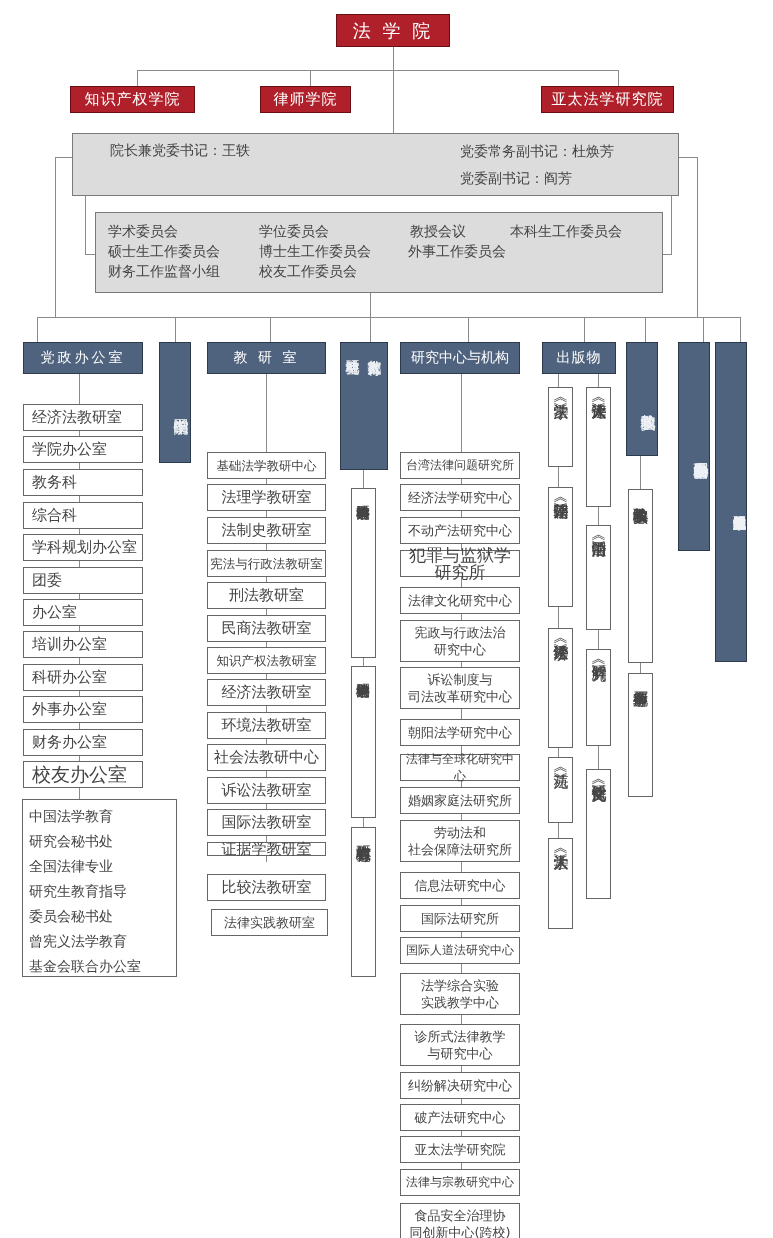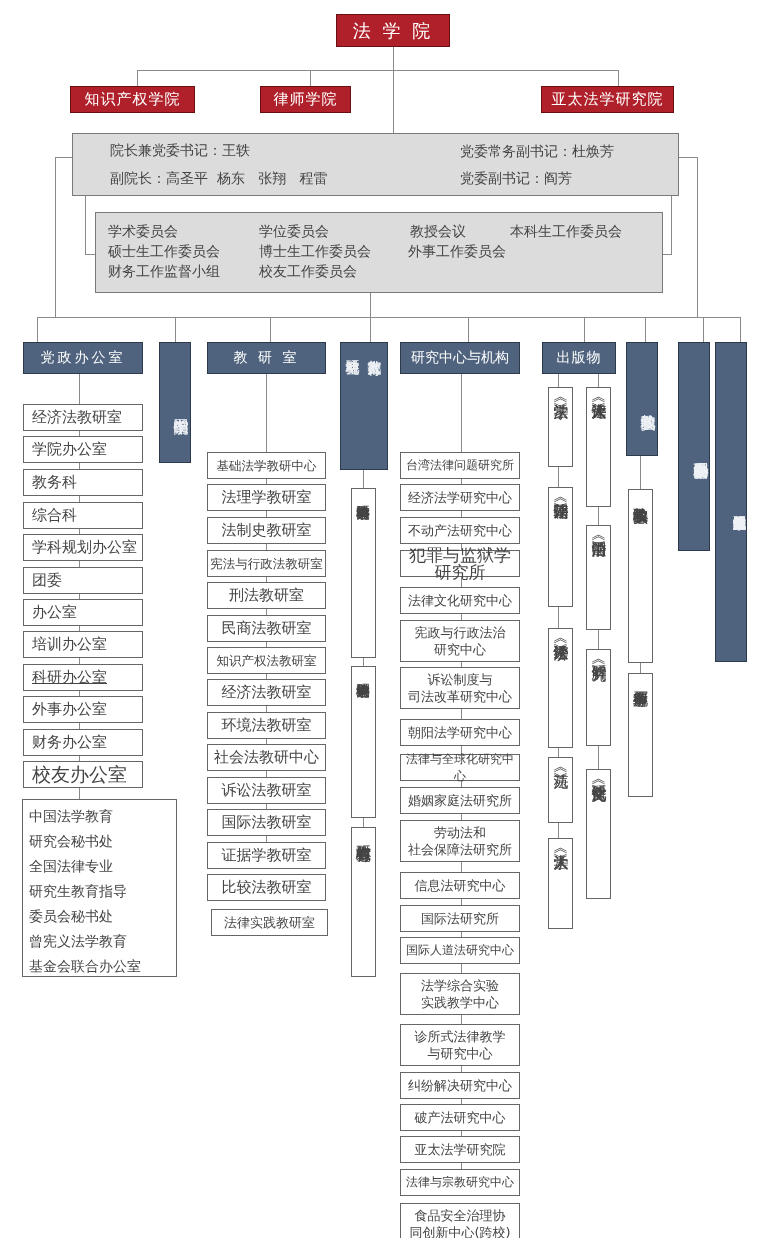--- a/index.html
+++ b/index.html
@@ -55,21 +55,20 @@
 
 <div class="abs red" style="left:336px;top:14px;width:114px;height:33px;font-size:18px;letter-spacing:3px;">法 学 院</div>
 
 <div class="abs red" style="left:70px;top:86px;width:125px;height:27px;">知识产权学院</div>
 <div class="abs red" style="left:260px;top:86px;width:91px;height:27px;">律师学院</div>
 <div class="abs red" style="left:541px;top:86px;width:133px;height:27px;">亚太法学研究院</div>
 
 <div class="abs gray" style="left:72px;top:133px;width:607px;height:63px;">
   <span class="txt" style="left:37px;top:8px;">院长兼党委书记：王轶</span>
   <span class="txt" style="left:387px;top:9px;">党委常务副书记：杜焕芳</span>
-  <span class="txt" style="left:37px;top:36px;white-space:pre;">副院长：高圣平  杨东   张翔   程雷</span>
   <span class="txt" style="left:387px;top:36px;">党委副书记：阎芳</span>
 </div>
 
 <div class="abs gray" style="left:95px;top:212px;width:568px;height:81px;">
   <span class="txt" style="left:12px;top:10px;">学术委员会</span>
   <span class="txt" style="left:163px;top:10px;">学位委员会</span>
   <span class="txt" style="left:314px;top:10px;">教授会议</span>
   <span class="txt" style="left:414px;top:10px;">本科生工作委员会</span>
   <span class="txt" style="left:12px;top:30px;">硕士生工作委员会</span>
   <span class="txt" style="left:163px;top:30px;">博士生工作委员会</span>
@@ -81,21 +80,21 @@
 <div class="abs blue" style="left:23px;top:342px;width:120px;height:32px;">党政办公室</div>
 <div id="col-admin">
     <div class="abs wbox left" style="left: 23px; top: 404px; width: 120px; height: 27px; font-size: 15px; white-space: pre-line;">经济法教研室</div>
     <div class="abs wbox left" style="left: 23px; top: 436px; width: 120px; height: 27px; font-size: 15px; white-space: pre-line;">学院办公室</div>
     <div class="abs wbox left" style="left: 23px; top: 469px; width: 120px; height: 27px; font-size: 15px; white-space: pre-line;">教务科</div>
     <div class="abs wbox left" style="left: 23px; top: 502px; width: 120px; height: 27px; font-size: 15px; white-space: pre-line;">综合科</div>
     <div class="abs wbox left" style="left: 23px; top: 534px; width: 120px; height: 27px; font-size: 15px; white-space: pre-line;">学科规划办公室</div>
     <div class="abs wbox left" style="left: 23px; top: 567px; width: 120px; height: 27px; font-size: 15px; white-space: pre-line;">团委</div>
     <div class="abs wbox left" style="left: 23px; top: 599px; width: 120px; height: 27px; font-size: 15px; white-space: pre-line;">办公室</div>
     <div class="abs wbox left" style="left: 23px; top: 631px; width: 120px; height: 27px; font-size: 15px; white-space: pre-line;">培训办公室</div>
-    <div class="abs wbox left" style="left: 23px; top: 664px; width: 120px; height: 27px; font-size: 15px; white-space: pre-line; text-decoration: underline;">科研办公室</div>
+    <div class="abs wbox left" style="left: 23px; top: 664px; width: 120px; height: 27px; font-size: 15px; white-space: pre-line;">科研办公室</div>
     <div class="abs wbox left" style="left: 23px; top: 696px; width: 120px; height: 27px; font-size: 15px; white-space: pre-line;">外事办公室</div>
     <div class="abs wbox left" style="left: 23px; top: 729px; width: 120px; height: 27px; font-size: 15px; white-space: pre-line;">财务办公室</div>
     <div class="abs wbox left" style="left: 23px; top: 761px; width: 120px; height: 27px; font-size: 19px; white-space: pre-line;">校友办公室</div>
   </div>
 <div class="abs multiline" style="left:22px;top:799px;width:155px;height:178px;">
   <div>中国法学教育</div>
   <div>研究会秘书处</div>
   <div>全国法律专业</div>
   <div>研究生教育指导</div>
   <div>委员会秘书处</div>
@@ -112,21 +111,21 @@
     <div class="abs wbox center" style="left: 207px; top: 469px; width: 119px; height: 27px; font-size: 15px; white-space: pre-line;">法制史教研室</div>
     <div class="abs wbox center" style="left: 207px; top: 502px; width: 119px; height: 27px; font-size: 12.5px; white-space: pre-line;">宪法与行政法教研室</div>
     <div class="abs wbox center" style="left: 207px; top: 534px; width: 119px; height: 27px; font-size: 15px; white-space: pre-line;">刑法教研室</div>
     <div class="abs wbox center" style="left: 207px; top: 567px; width: 119px; height: 27px; font-size: 15px; white-space: pre-line;">民商法教研室</div>
     <div class="abs wbox center" style="left: 207px; top: 599px; width: 119px; height: 27px; font-size: 12.5px; white-space: pre-line;">知识产权法教研室</div>
     <div class="abs wbox center" style="left: 207px; top: 631px; width: 119px; height: 27px; font-size: 15px; white-space: pre-line;">经济法教研室</div>
     <div class="abs wbox center" style="left: 207px; top: 664px; width: 119px; height: 27px; font-size: 15px; white-space: pre-line;">环境法教研室</div>
     <div class="abs wbox center" style="left: 207px; top: 696px; width: 119px; height: 27px; font-size: 15px; white-space: pre-line;">社会法教研中心</div>
     <div class="abs wbox center" style="left: 207px; top: 729px; width: 119px; height: 27px; font-size: 15px; white-space: pre-line;">诉讼法教研室</div>
     <div class="abs wbox center" style="left: 207px; top: 761px; width: 119px; height: 27px; font-size: 15px; white-space: pre-line;">国际法教研室</div>
-    <div class="abs wbox center" style="left: 207px; top: 794px; width: 119px; height: 27px; font-size: 15px; white-space: pre-line;">证据学教研室</div>
+    <div class="abs wbox center" style="left: 207px; top: 794px; width: 119px; height: 14px; font-size: 15px; white-space: pre-line;">证据学教研室</div>
     <div class="abs wbox center" style="left: 207px; top: 826px; width: 119px; height: 27px; font-size: 15px; white-space: pre-line;">比较法教研室</div>
     <div class="abs wbox center" style="left: 211px; top: 861px; width: 117px; height: 27px; font-size: 13px; white-space: pre-line;">法律实践教研室</div>
   </div>
 
 <div class="abs" style="left:340px;top:342px;width:48px;height:128px;background:#4f637e;border:1.5px solid #2d3a4c;">
   <div style="position:absolute;right:4px;top:6px;writing-mode:vertical-rl;text-orientation:upright;color:#eef1f5;font-size:14px;line-height:16px;">教育部人文社</div>
   <div style="position:absolute;left:4px;top:6px;writing-mode:vertical-rl;text-orientation:upright;color:#eef1f5;font-size:14px;line-height:16px;">科研究基地</div>
 </div>
 <div class="abs vbox" style="left:351px;top:488px;width:25px;height:170px;">民商事法律科学研究中心</div>
 <div class="abs vbox" style="left:351px;top:666px;width:25px;height:152px;">刑事法律科学研究中心</div>

